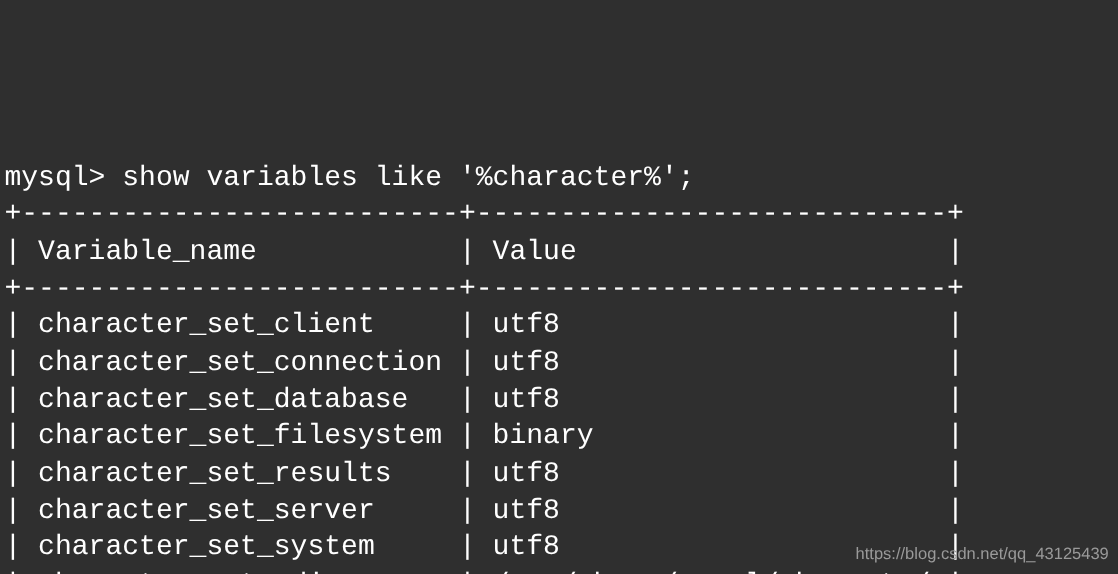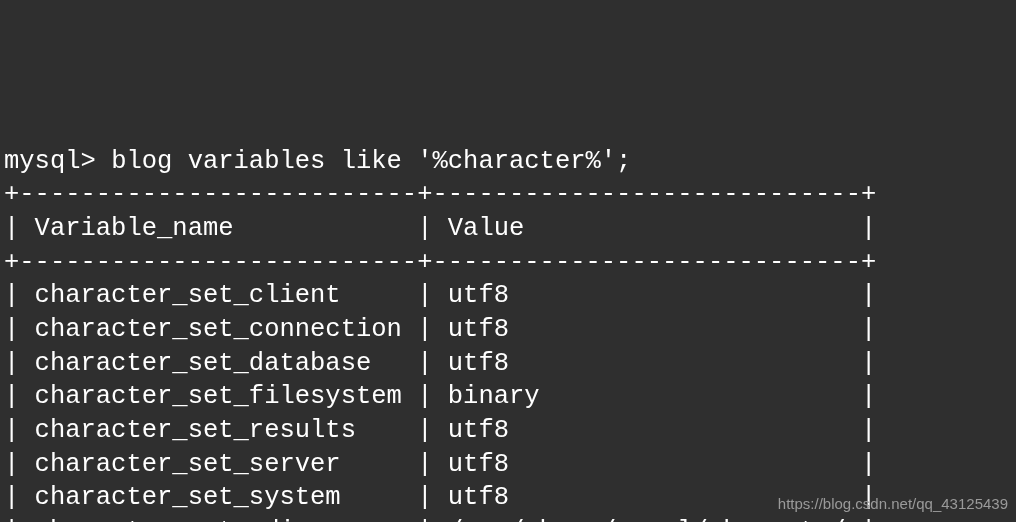--- a/index.html
+++ b/index.html
@@ -25,21 +25,21 @@
       color: #9a9a9a;
       font-family: Arial, sans-serif;
       white-space: nowrap;
     }
   </style>
 </head>
 <body>
 
 
 
-<div><span>mysql&gt; </span><span>blog variables like '%character%';</span>
+<div><span>mysql&gt; </span><span>show variables like '%character%';</span>
 <span id="border-top">+--------------------------+----------------------------+</span>
 <span id="header-row">| Variable_name            | Value                      |</span>
 <span id="border-mid">+--------------------------+----------------------------+</span>
 <span id="table-body">| character_set_client     | utf8                       |
 | character_set_connection | utf8                       |
 | character_set_database   | utf8                       |
 | character_set_filesystem | binary                     |
 | character_set_results    | utf8                       |
 | character_set_server     | utf8                       |
 | character_set_system     | utf8                       |

